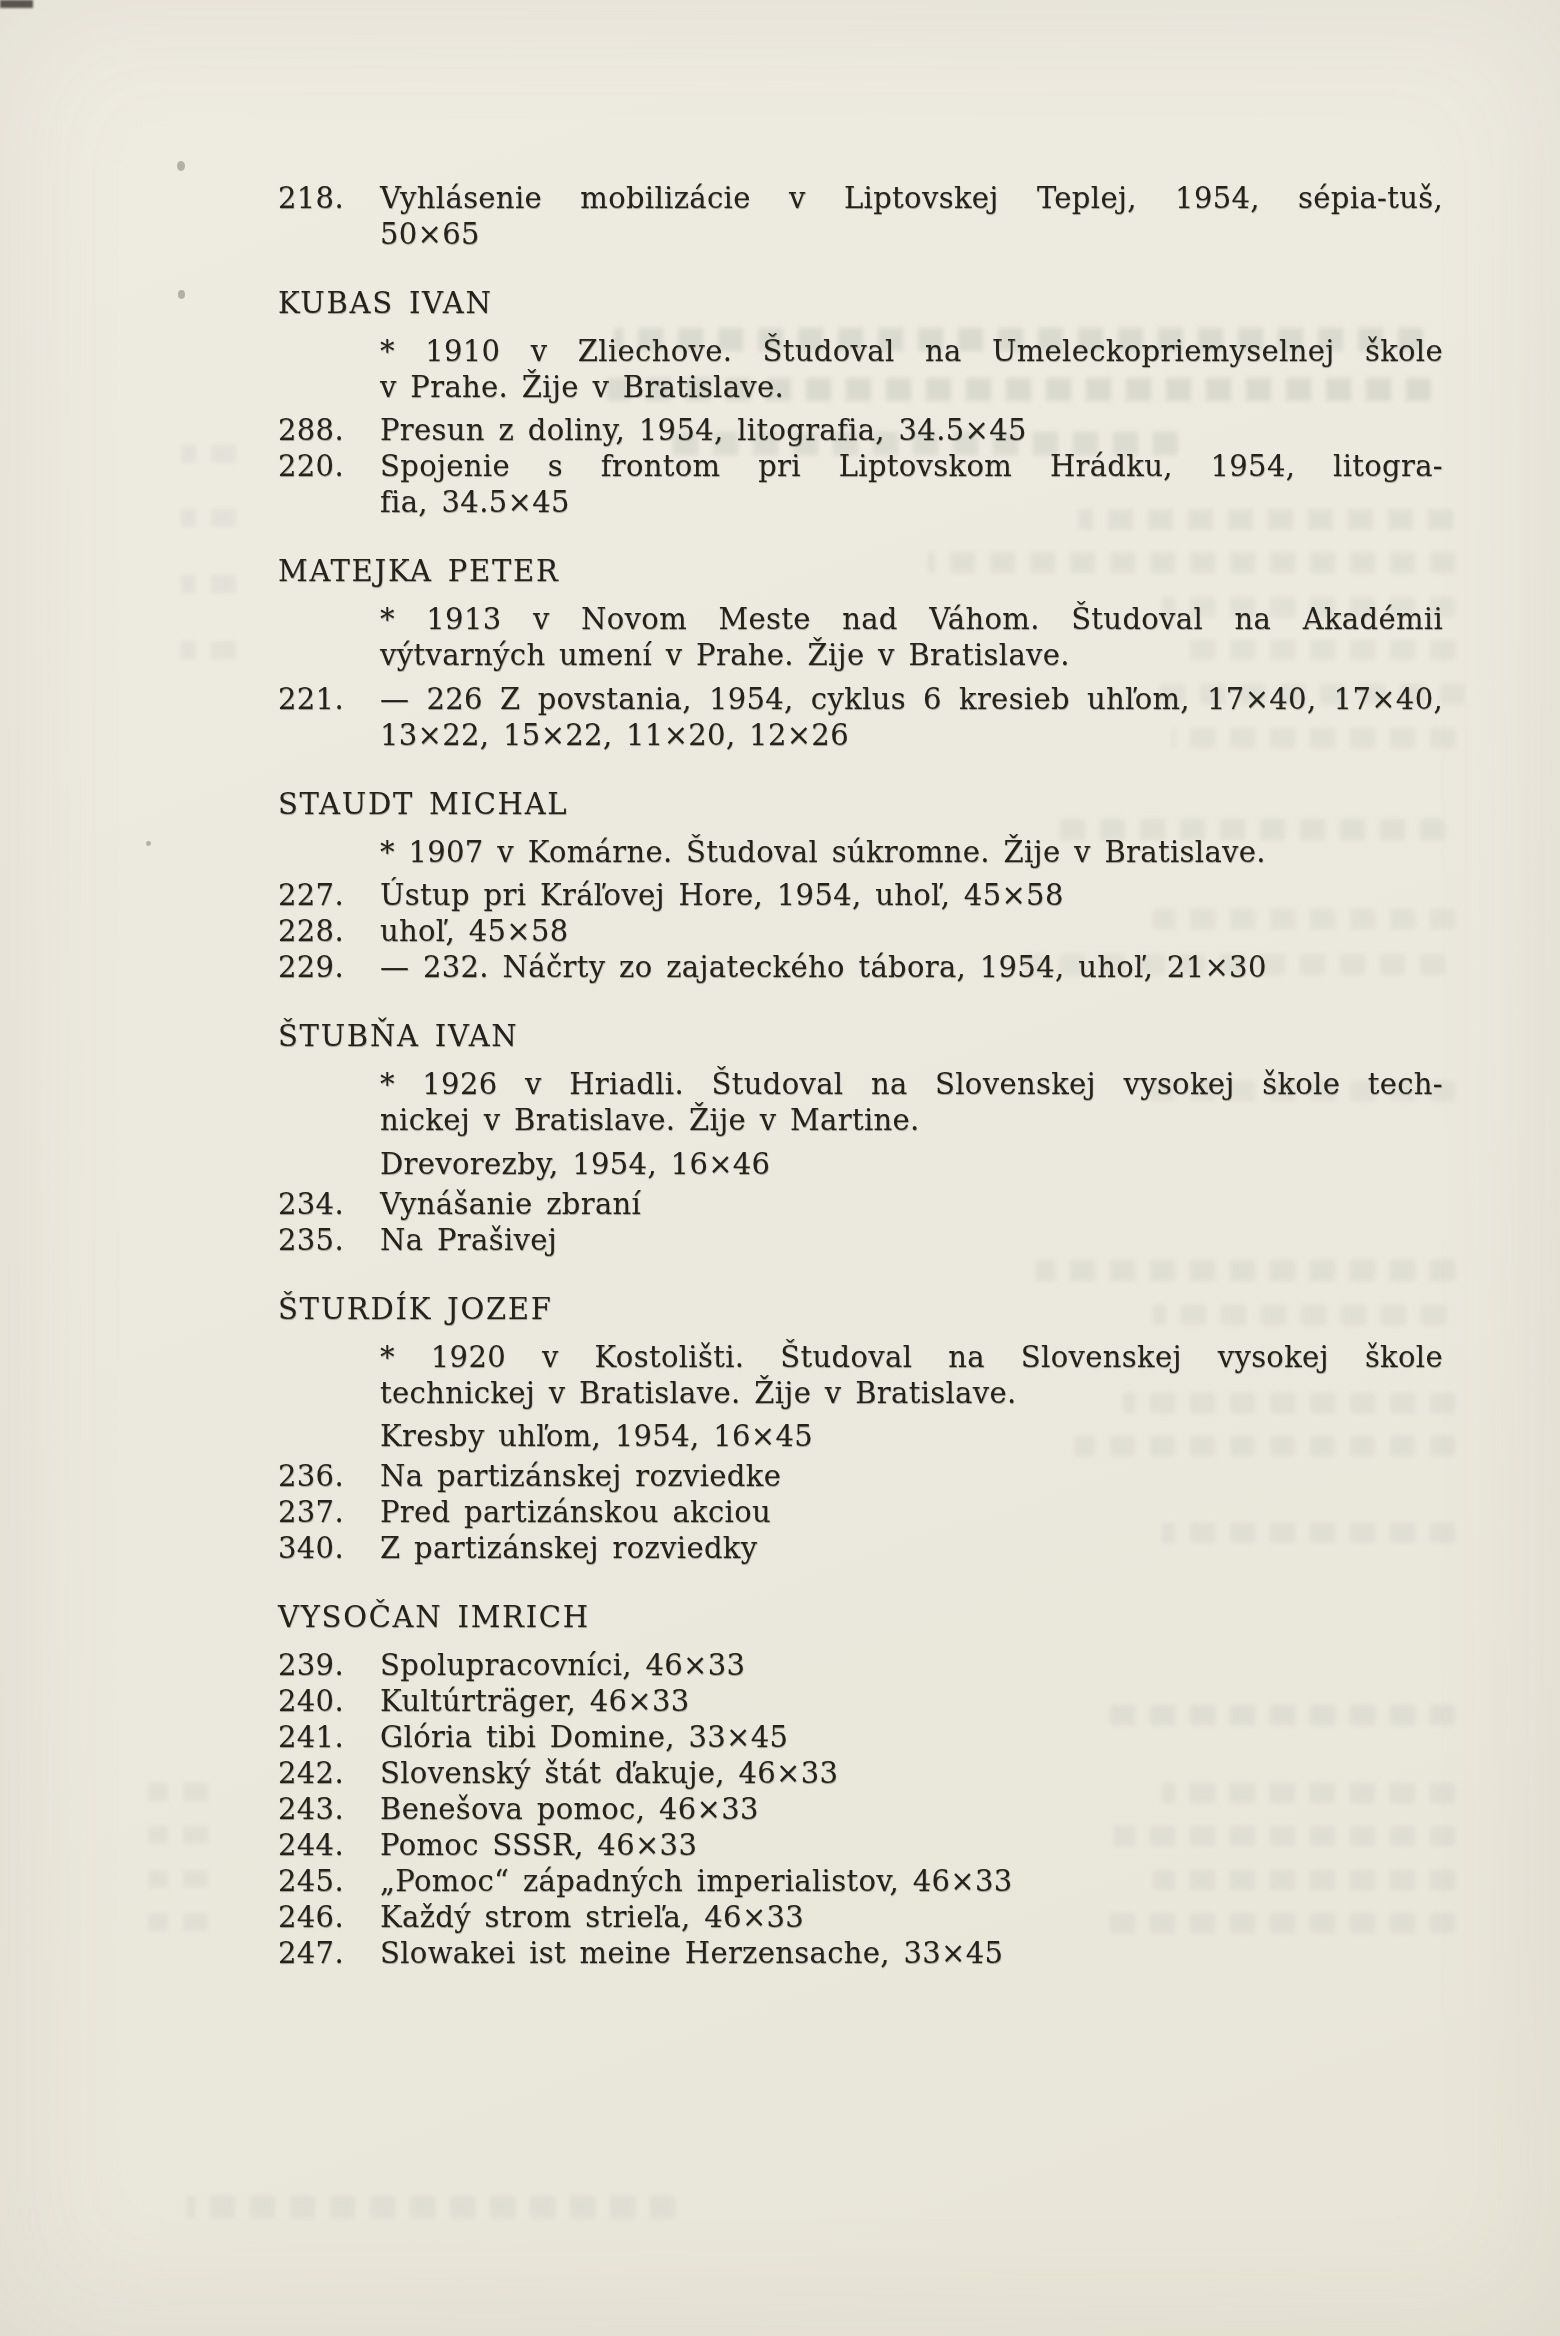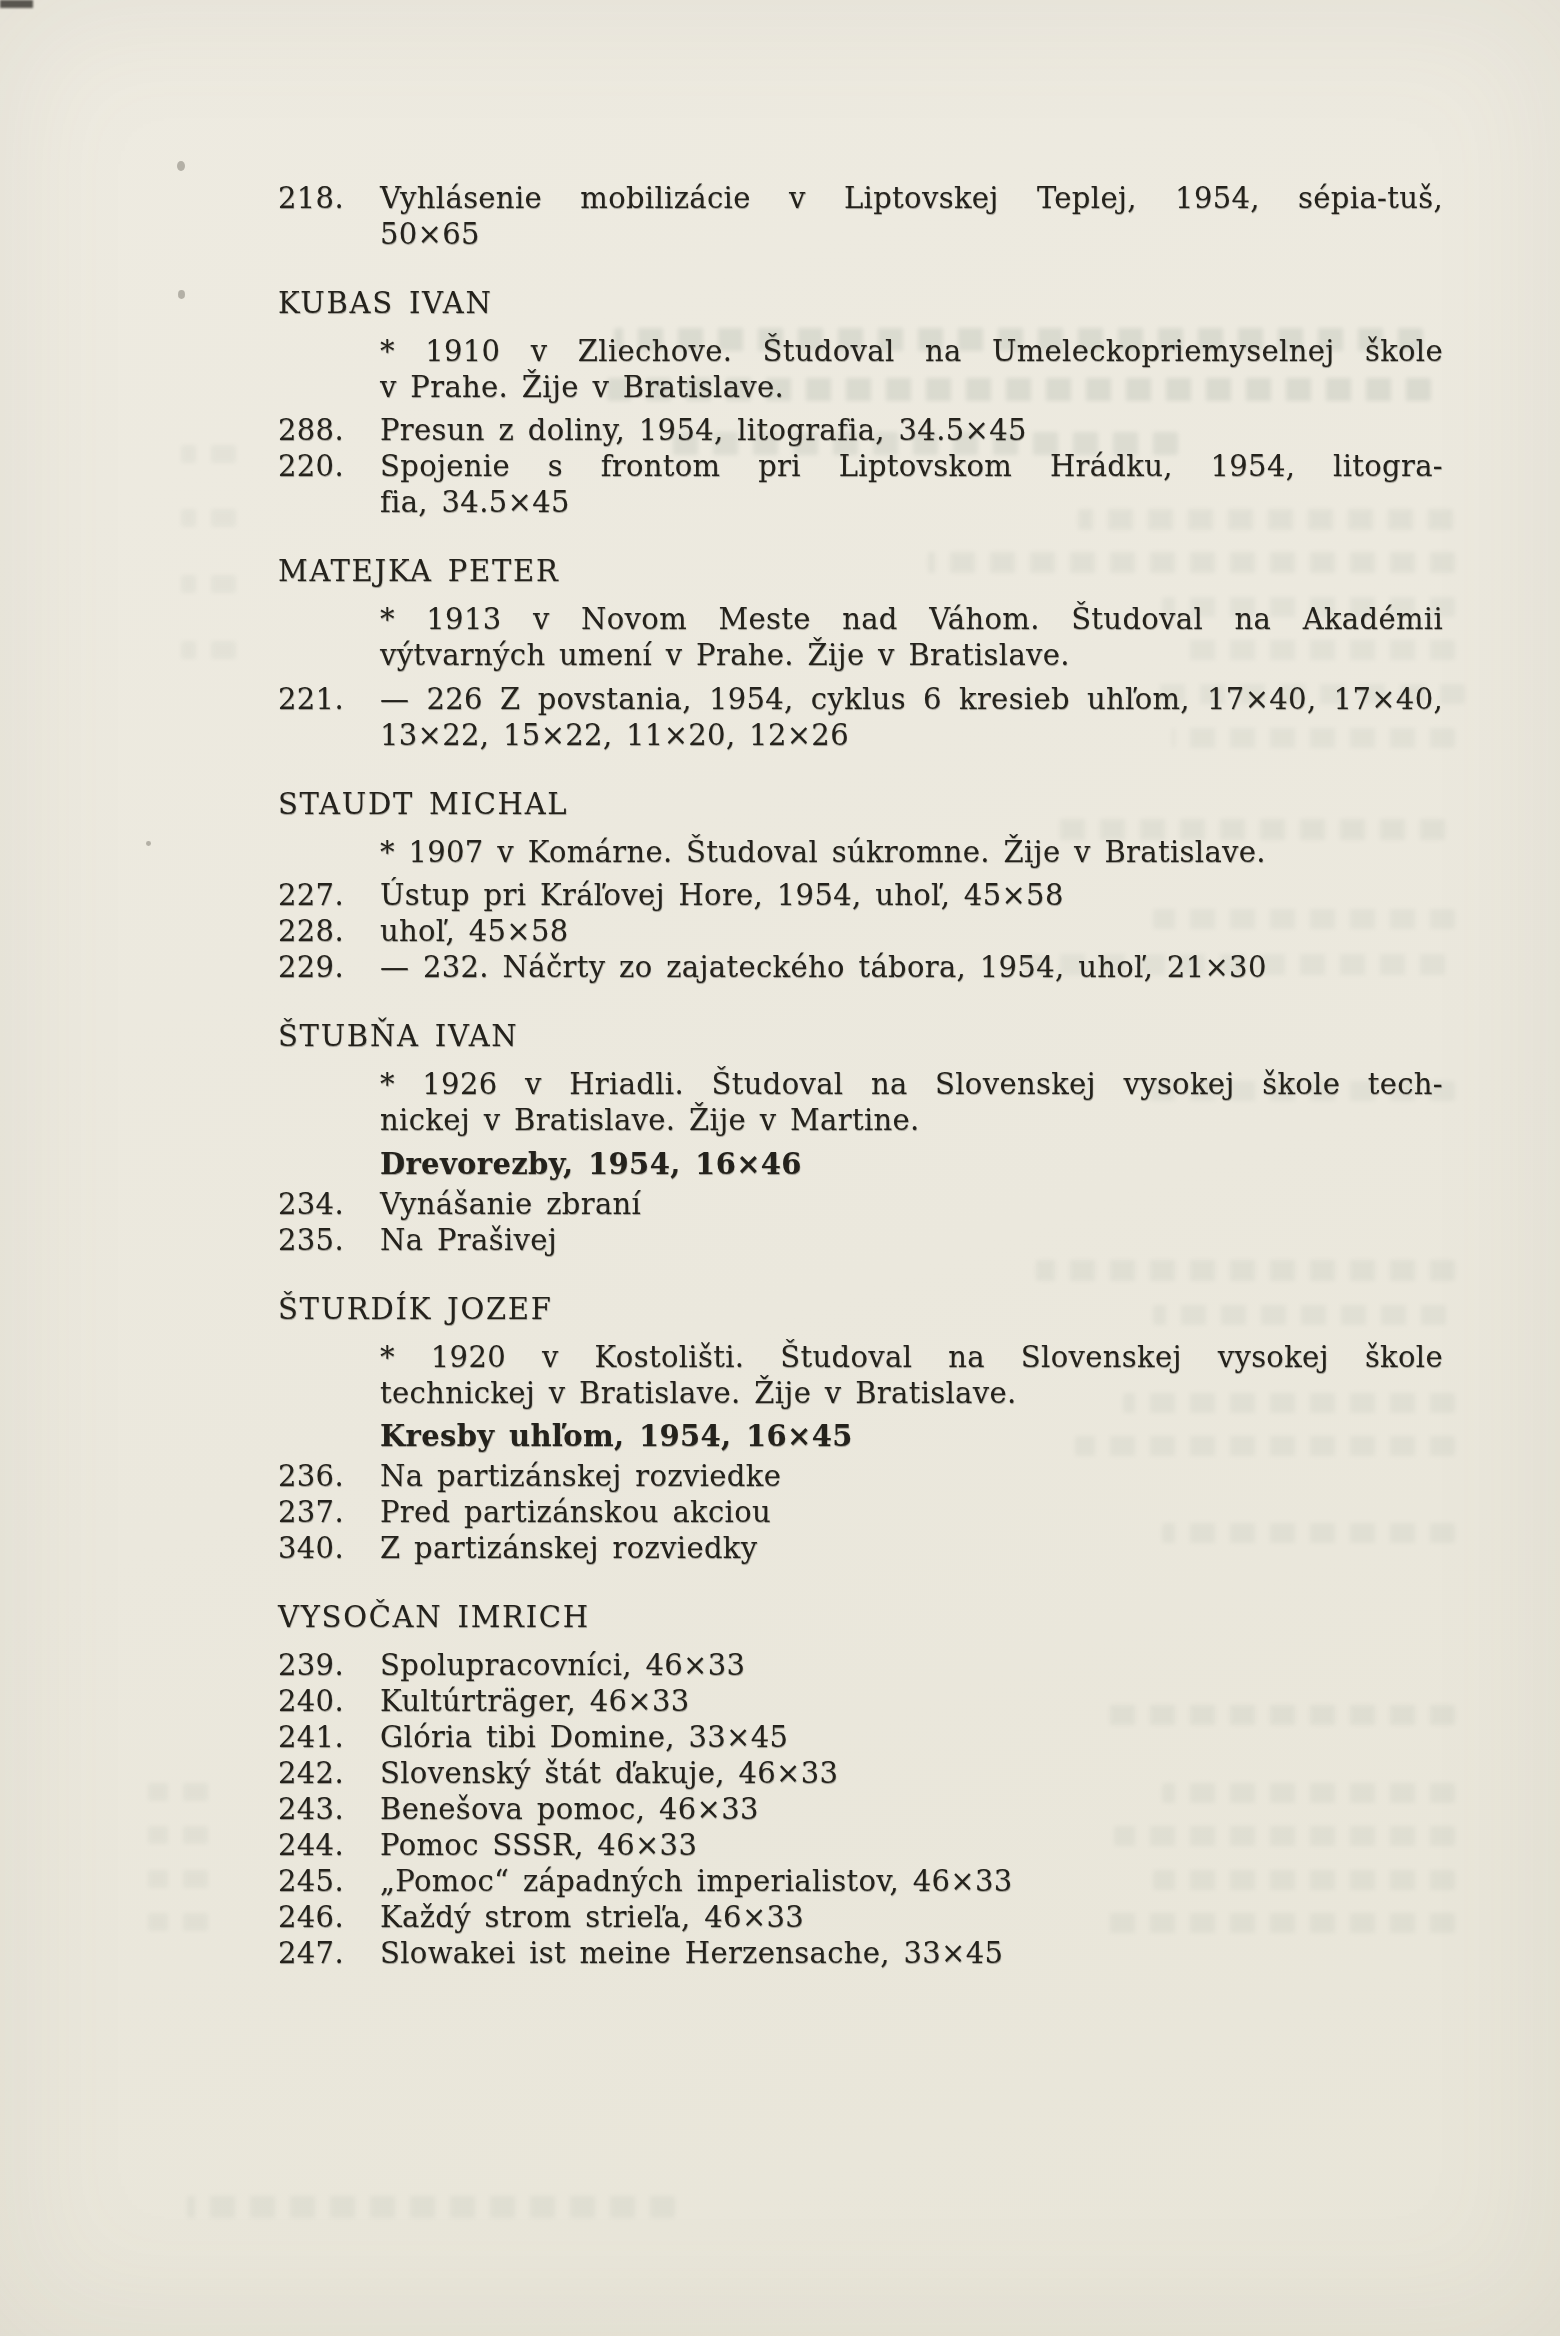--- a/index.html
+++ b/index.html
@@ -35,21 +35,20 @@
     font-weight: normal;
     letter-spacing: 0.06em;
   }
   .artist-bio {
     margin: 0 0 7.8px 102px;
     width: 1063px;
   }
   .series-note {
     margin: 5.9px 0 3.9px 102px;
     width: 1063px;
-    font-weight: bold;
   }
   .catalog-item { display: flex; align-items: flex-start; }
   .item-number { flex: 0 0 102px; }
   .item-text { width: 1063px; }
 
   
   .text-line.fill {
     text-align: justify;
     text-align-last: justify;
   }

